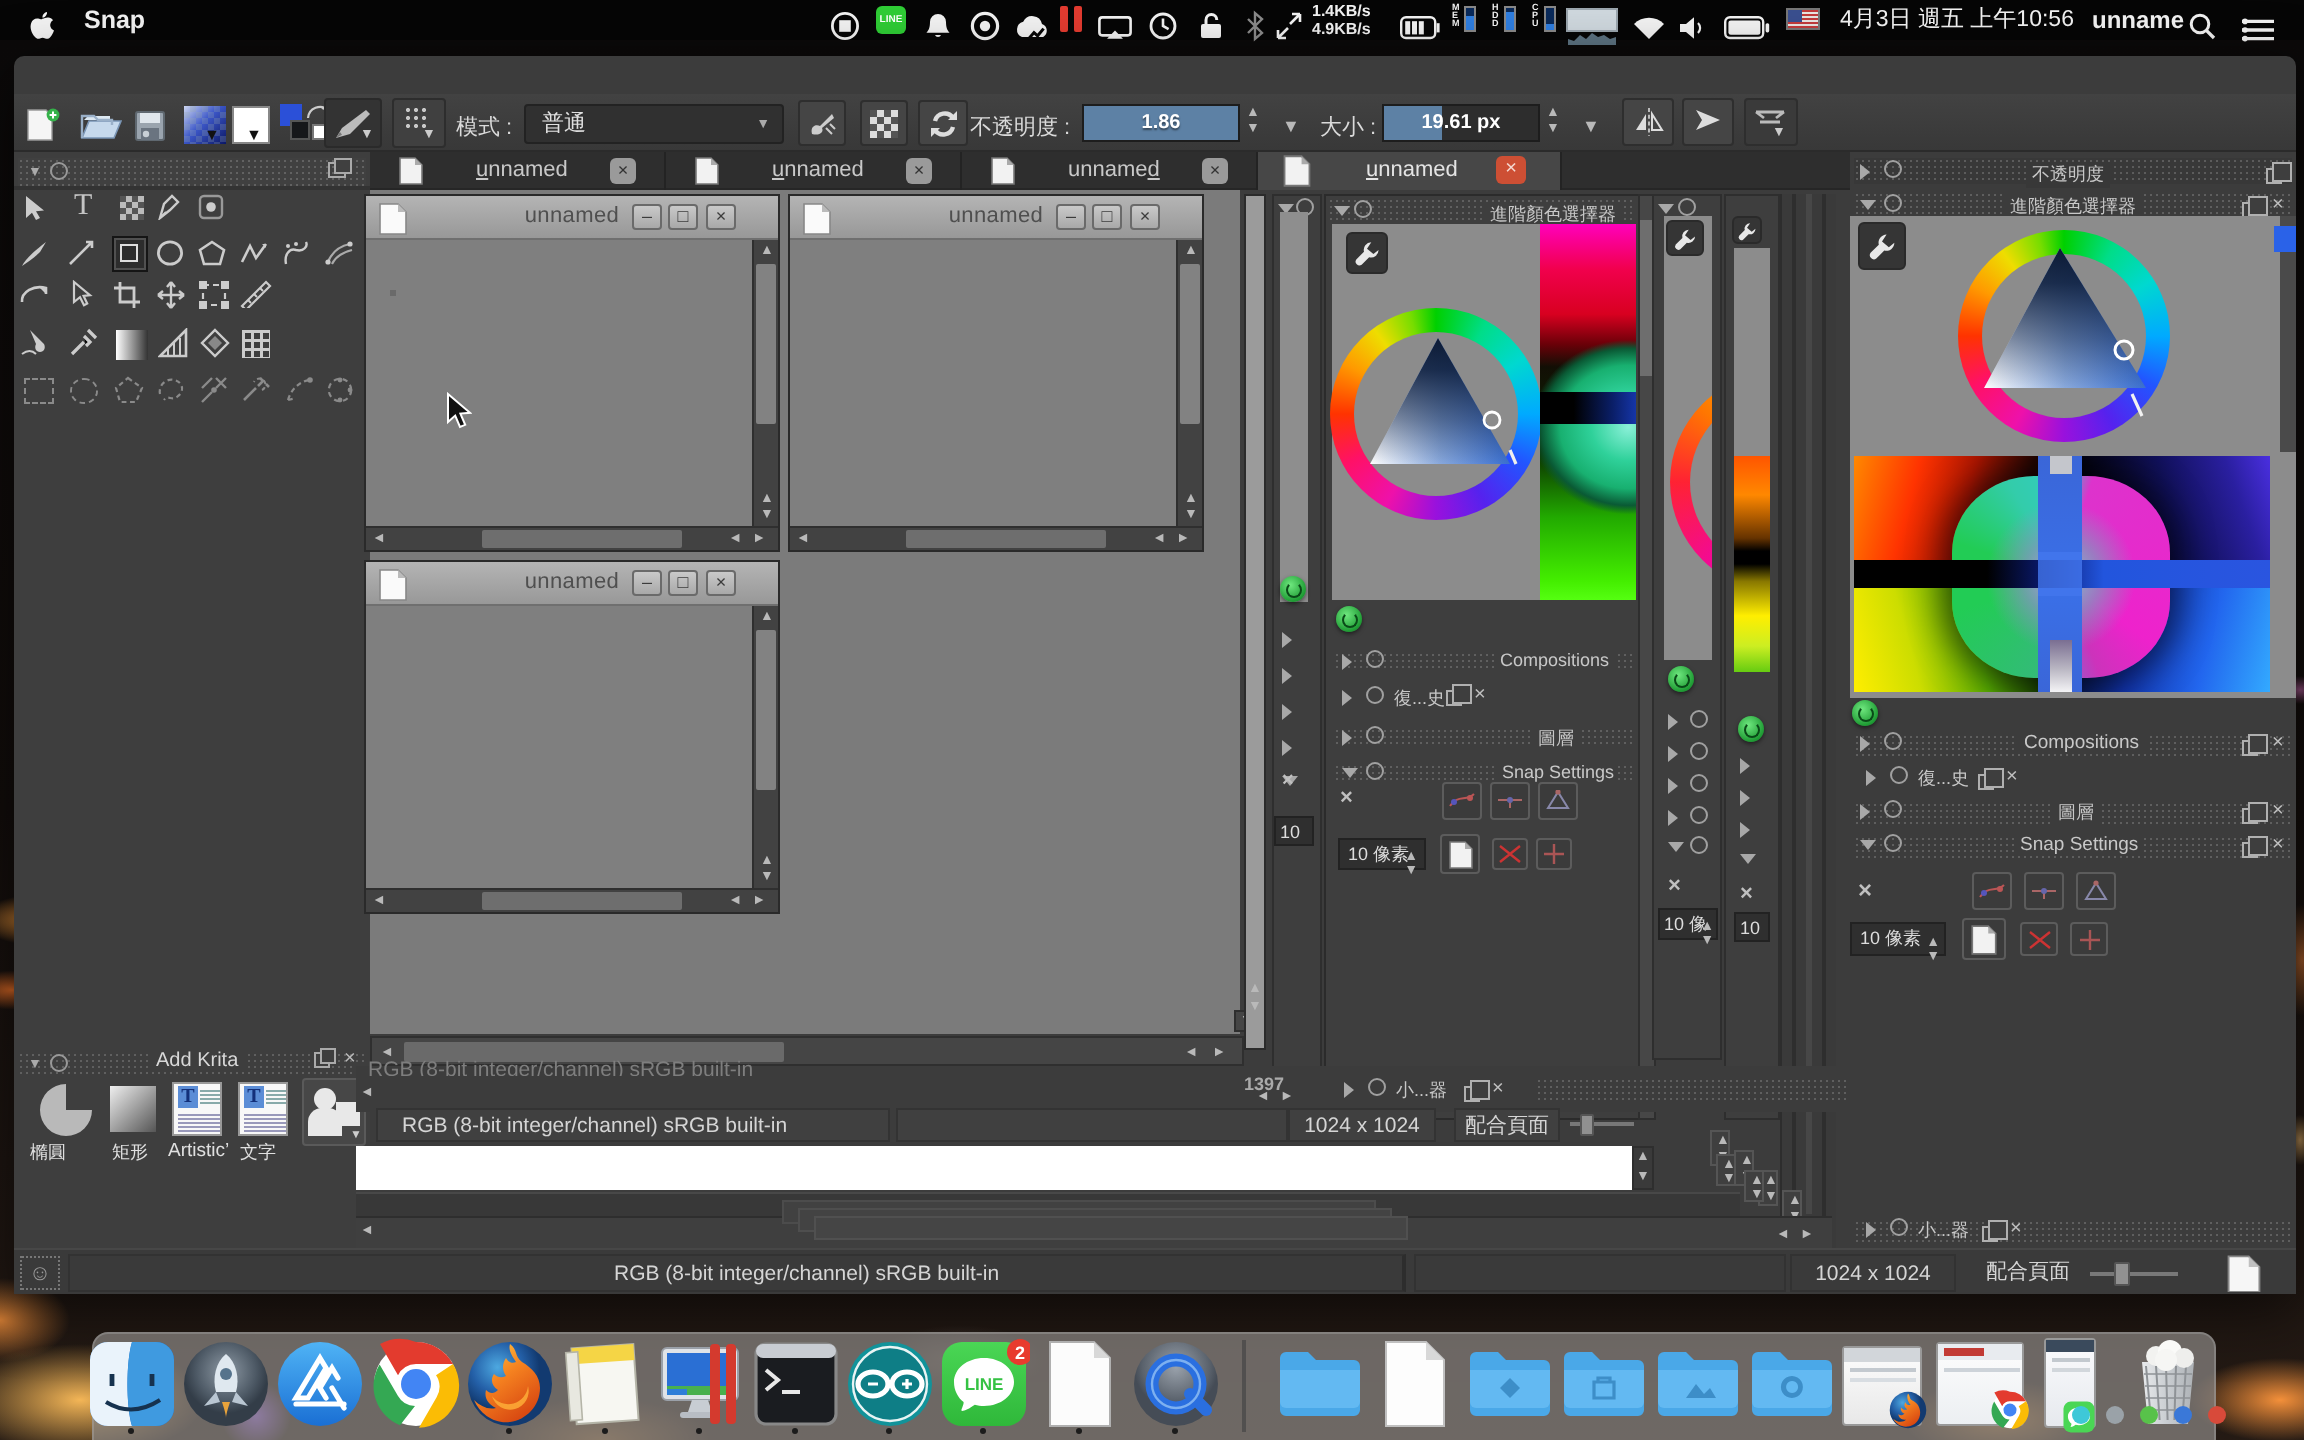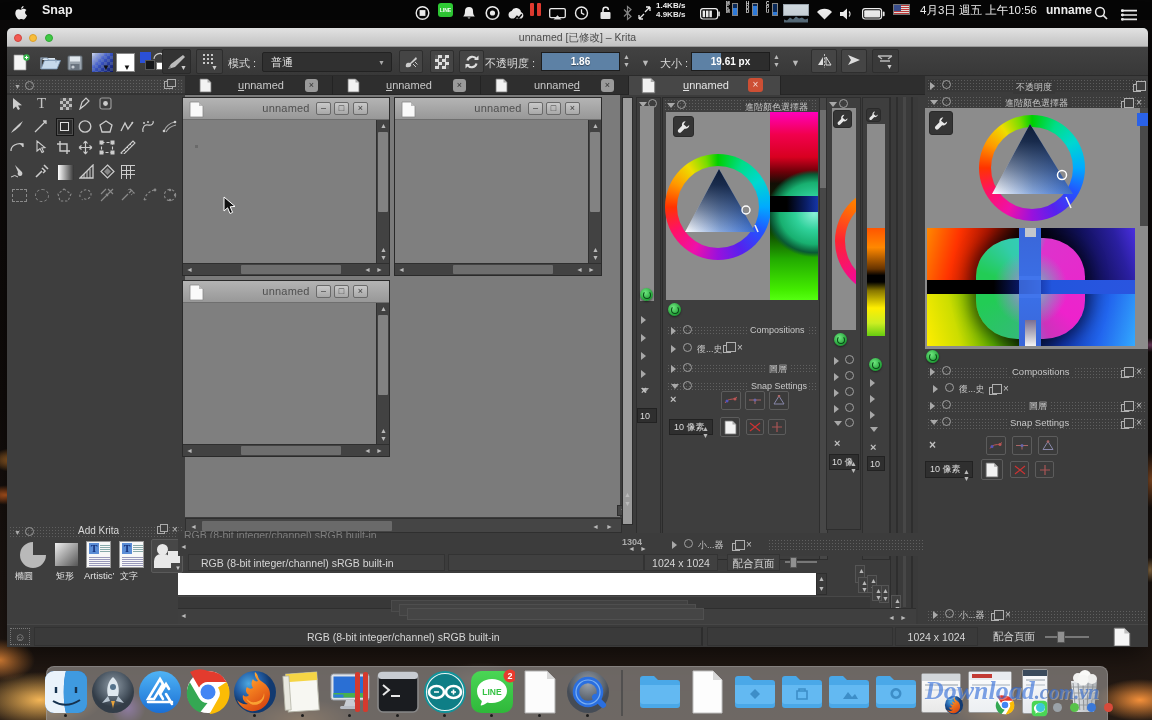--- a/index.html
+++ b/index.html
@@ -148,26 +148,20 @@
       <path d="M9.3 9.3 L13 13" stroke="#f2f2f2" stroke-width="1.7"></path>
     </svg>
   <svg class="mi" style="left:1121px;top:5px" width="16" height="11" viewBox="0 0 16 11">
       <path d="M0 1.2 h16 M0 5.5 h16 M0 9.8 h16" stroke="#f2f2f2" stroke-width="1.7"></path>
       <circle cx="1.5" cy="1.2" r="1.4" fill="#f2f2f2"></circle>
       <circle cx="1.5" cy="5.5" r="1.4" fill="#f2f2f2"></circle>
       <circle cx="1.5" cy="9.8" r="1.4" fill="#f2f2f2"></circle>
     </svg>
 </div>
 <div id="win" class="a">
-  <div id="titlebar" class="a">
-    <div class="tl" style="left:7px;background:#f35a52;border:1px solid #d0453e"></div>
-    <div class="tl" style="left:22px;background:#f8bd39;border:1px solid #dba02c"></div>
-    <div class="tl" style="left:38px;background:#3fc944;border:1px solid #2fa834"></div>
-    <div class="t">unnamed [已修改] – Krita</div>
-  </div>
   <div id="toolbar" class="a">
     <svg class="a" style="left:6px;top:7px" width="18" height="17" viewBox="0 0 18 17">
         <path d="M1 1 h9 l3 3 v12 h-12z" fill="#f5f5f5" stroke="#999" stroke-width=".7"></path>
         <circle cx="13.5" cy="3.5" r="3.2" fill="#35b24a"></circle>
         <path d="M13.5 1.8v3.4M11.8 3.5h3.4" stroke="#fff" stroke-width="1"></path>
       </svg>
     <svg class="a" style="left:32px;top:7px" width="22" height="17" viewBox="0 0 22 17">
         <path d="M3 6 h13 v-2 h-11z" fill="#dce8f2"></path>
         <path d="M2 15 h16 l3.5-8.5 h-16z" fill="#c6d9ec" stroke="#7a95b5" stroke-width=".8"></path>
         <path d="M2 15 L2 4 h6 l2 2 h7 v2.5" fill="none" stroke="#9ab0c8" stroke-width="1.2"></path>
@@ -806,21 +800,21 @@
       <div class="a" style="left:7px;top:1px;width:437px;height:15px;background:#454545;border:1px solid #2f2f2f">
         <span class="arr" style="left:4px;top:4px">◄</span>
         <div class="a" style="left:16px;top:2px;width:190px;height:10px;background:#6a6a6a;border-radius:1px"></div>
         <span class="arr" style="right:22px;top:4px">◄</span>
           <span class="arr" style="right:8px;top:4px">►</span>
       </div>
       <div class="a" style="left:0;top:16px;width:747px;height:23px;background:#3c3c3c"></div>
       <div class="a" style="left:6px;top:7px;width:400px;height:14px;overflow:hidden;color:#7e7e7e;font-size:10.5px">
           <span style="position:absolute;top:5px">RGB (8-bit integer/channel)  sRGB built-in</span>
         </div>
-      <span class="a" style="left:444px;top:20px;color:#aaa;font-size:9px;font-weight:bold">1304</span>
+      <span class="a" style="left:444px;top:20px;color:#aaa;font-size:9px;font-weight:bold">1397</span>
       <span class="tri" style="left:494px;top:24px"></span>
         <span class="lock" style="left:506px;top:22px"></span>
       <span class="a hdrtxt" style="left:520px;top:22px">小...器</span>
       <span class="flt" style="left:554px;top:26px"></span>
         <span class="xx" style="left:568px;top:23px">×</span>
       <div class="a dots" style="left:590px;top:22px;width:157px;height:11px"></div>
       <span class="arr" style="left:2px;top:26px">◄</span>
       <span class="arr" style="left:450px;top:28px">◄</span>
         <span class="arr" style="left:462px;top:28px">►</span>
 
@@ -1084,19 +1078,18 @@
   <div class="ddot" style="left:64px"></div>
     <div class="ddot" style="left:253px"></div>
     <div class="ddot" style="left:301px"></div>
   <div class="ddot" style="left:348px"></div>
     <div class="ddot" style="left:396px"></div>
     <div class="ddot" style="left:443px"></div>
   <div class="ddot" style="left:490px"></div>
     <div class="ddot" style="left:538px"></div>
     <div class="ddot" style="left:586px"></div>
 
-  <div class="a" style="left:925px;top:676px;width:220px;font-family:'Liberation Serif',serif;font-style:italic;font-weight:bold;font-size:26px;color:rgba(45,105,215,.62);text-shadow:1px 1px 0 rgba(255,255,255,.3)">Download<span style="font-size:20px;color:rgba(60,110,200,.7)">.com.vn</span></div>
   <div class="a" style="left:1036px;top:703px;width:9px;height:9px;border-radius:50%;background:#3ec8d8"></div>
   <div class="a" style="left:1053px;top:703px;width:9px;height:9px;border-radius:50%;background:#9aa2a8"></div>
   <div class="a" style="left:1070px;top:703px;width:9px;height:9px;border-radius:50%;background:#58c24a"></div>
   <div class="a" style="left:1087px;top:703px;width:9px;height:9px;border-radius:50%;background:#3a78d8"></div>
   <div class="a" style="left:1104px;top:703px;width:9px;height:9px;border-radius:50%;background:#d84a3a"></div>
 </div>
 
 </body></html>

